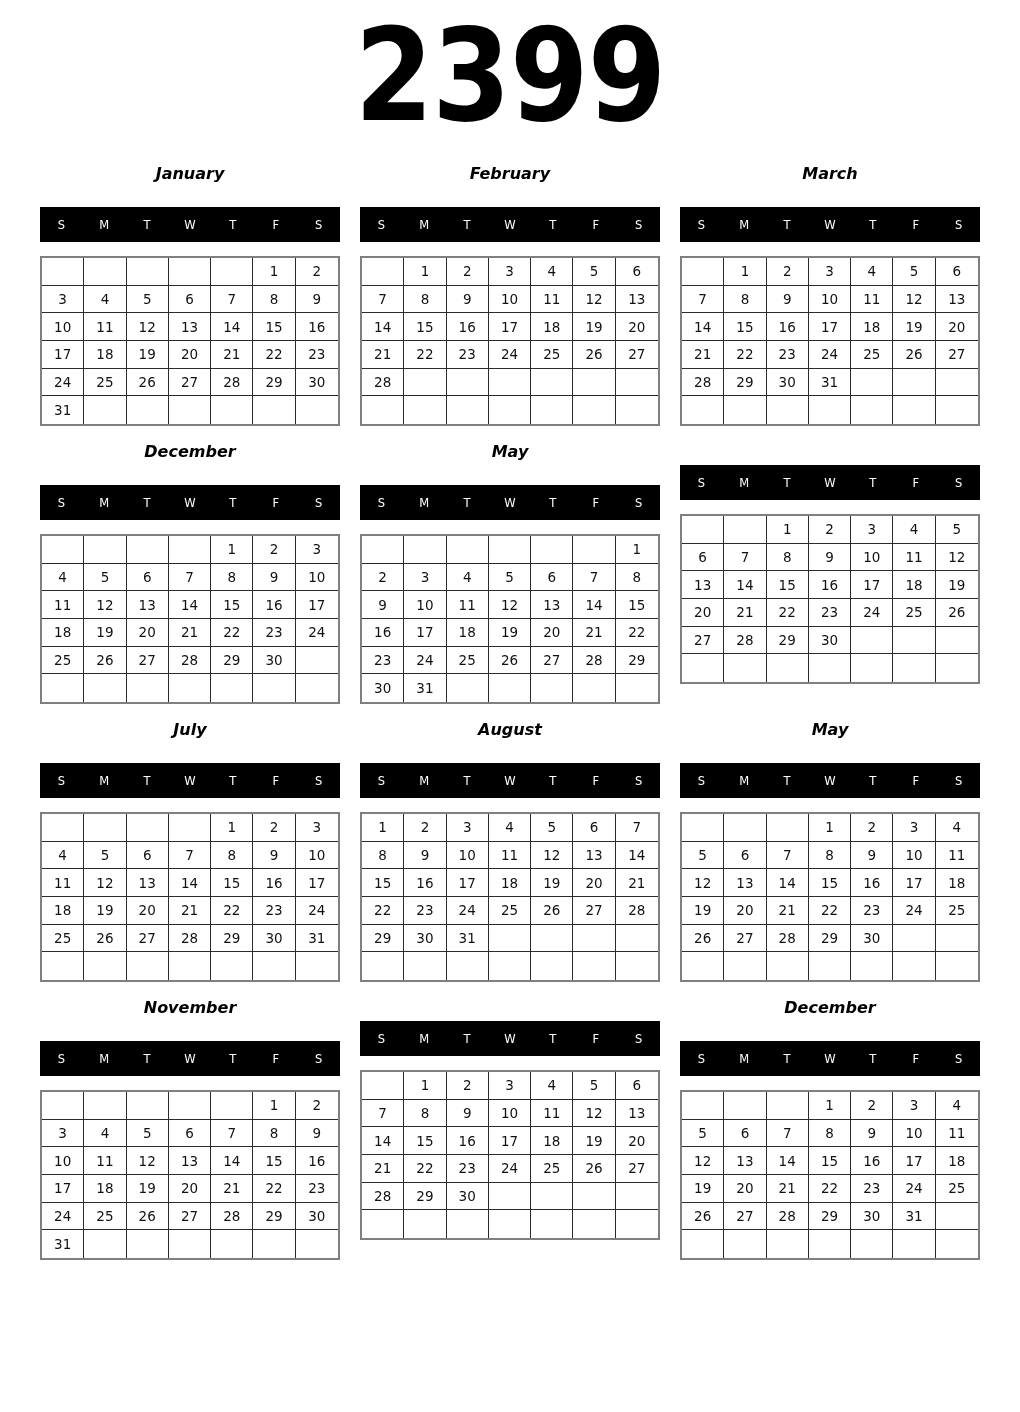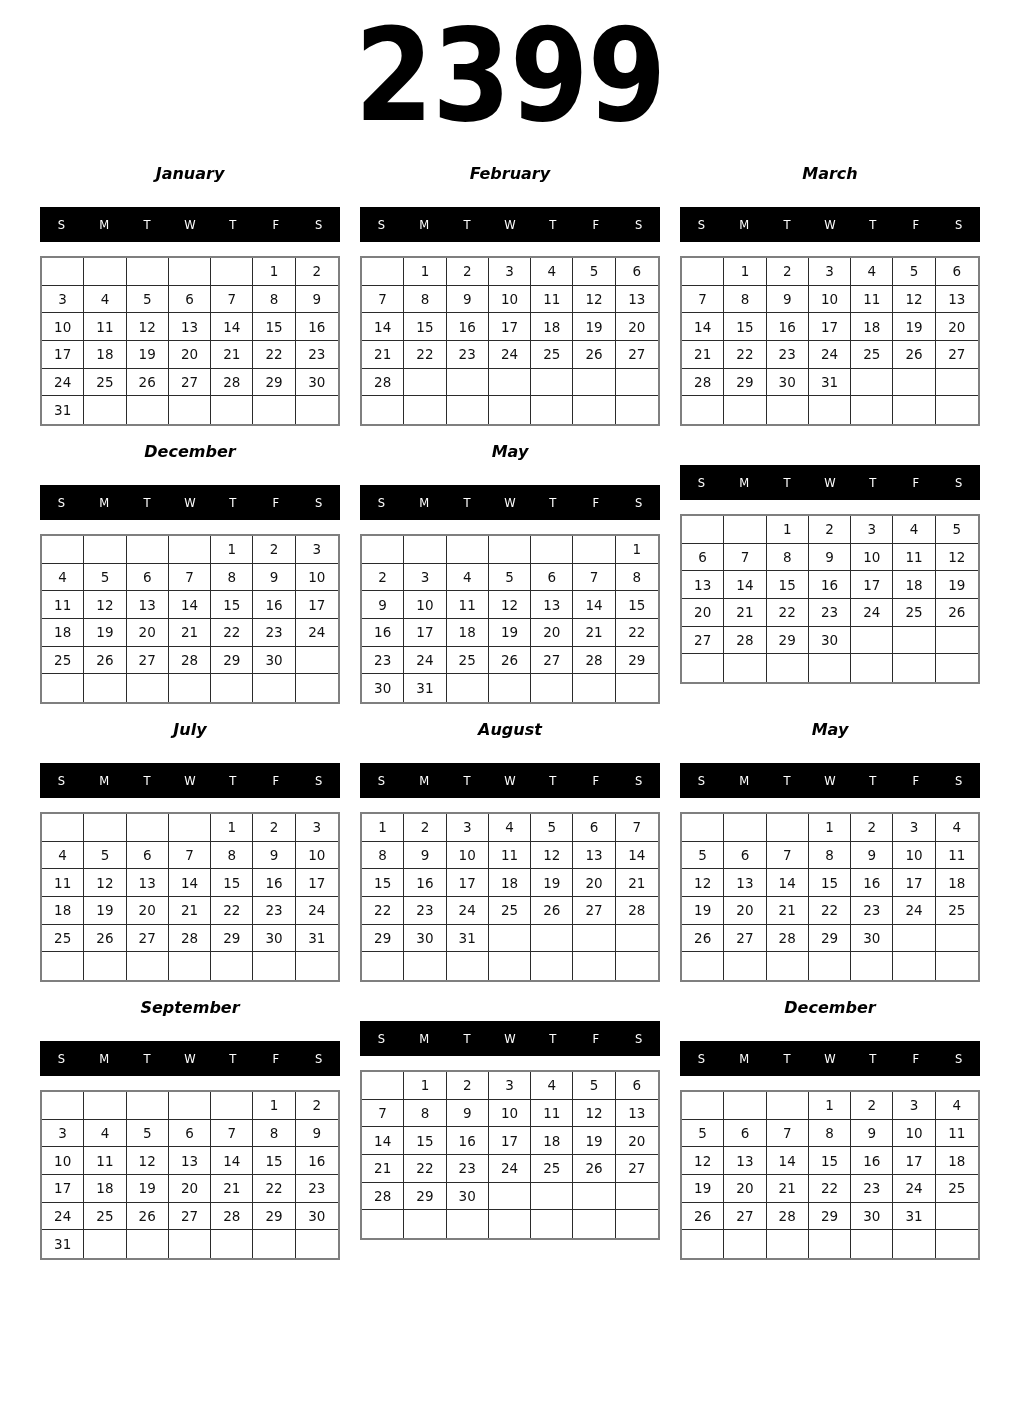--- a/index.html
+++ b/index.html
@@ -588,21 +588,21 @@
         <div class="day-cell last-row"></div>
         <div class="day-cell last-row"></div>
         <div class="day-cell last-row"></div>
         <div class="day-cell last-row"></div>
         <div class="day-cell last-row"></div>
         <div class="day-cell last-row"></div>
         <div class="day-cell last-col last-row"></div>
       </div>
     </div>
     <div class="month">
-      <div class="month-name">September</div>
+      <div class="month-name">November</div>
       <div class="weekday-bar">
         <div class="weekday-cell">S</div>
         <div class="weekday-cell">M</div>
         <div class="weekday-cell">T</div>
         <div class="weekday-cell">W</div>
         <div class="weekday-cell">T</div>
         <div class="weekday-cell">F</div>
         <div class="weekday-cell">S</div>
       </div>
       <div class="days-grid">

